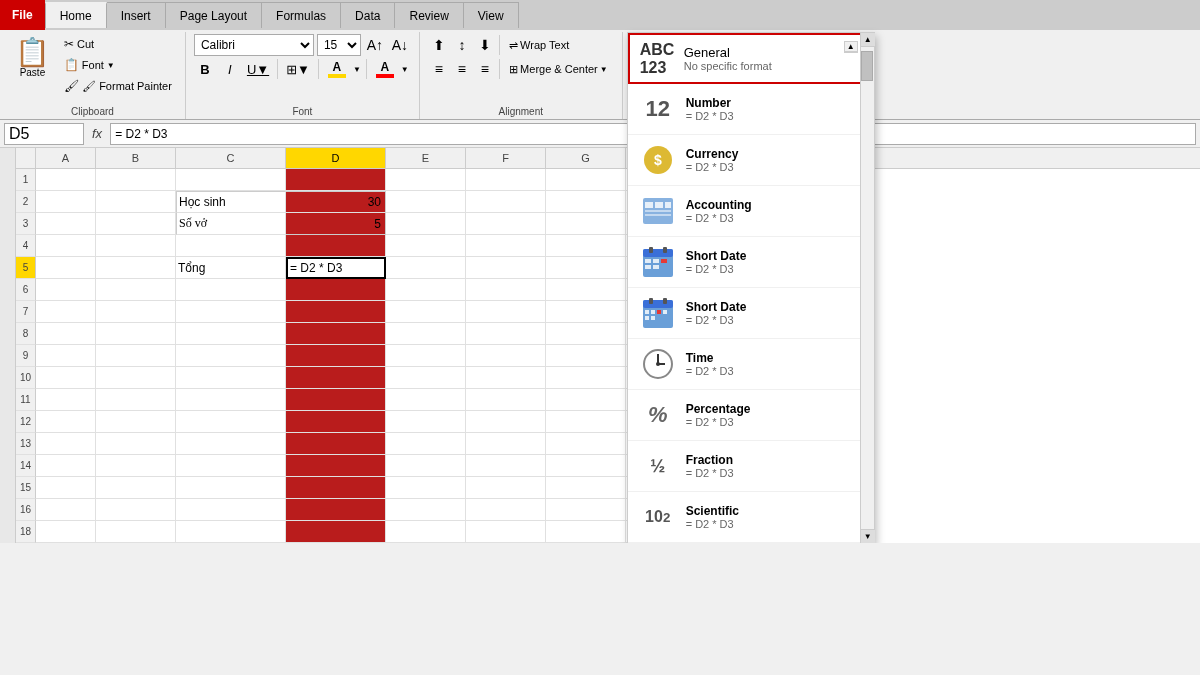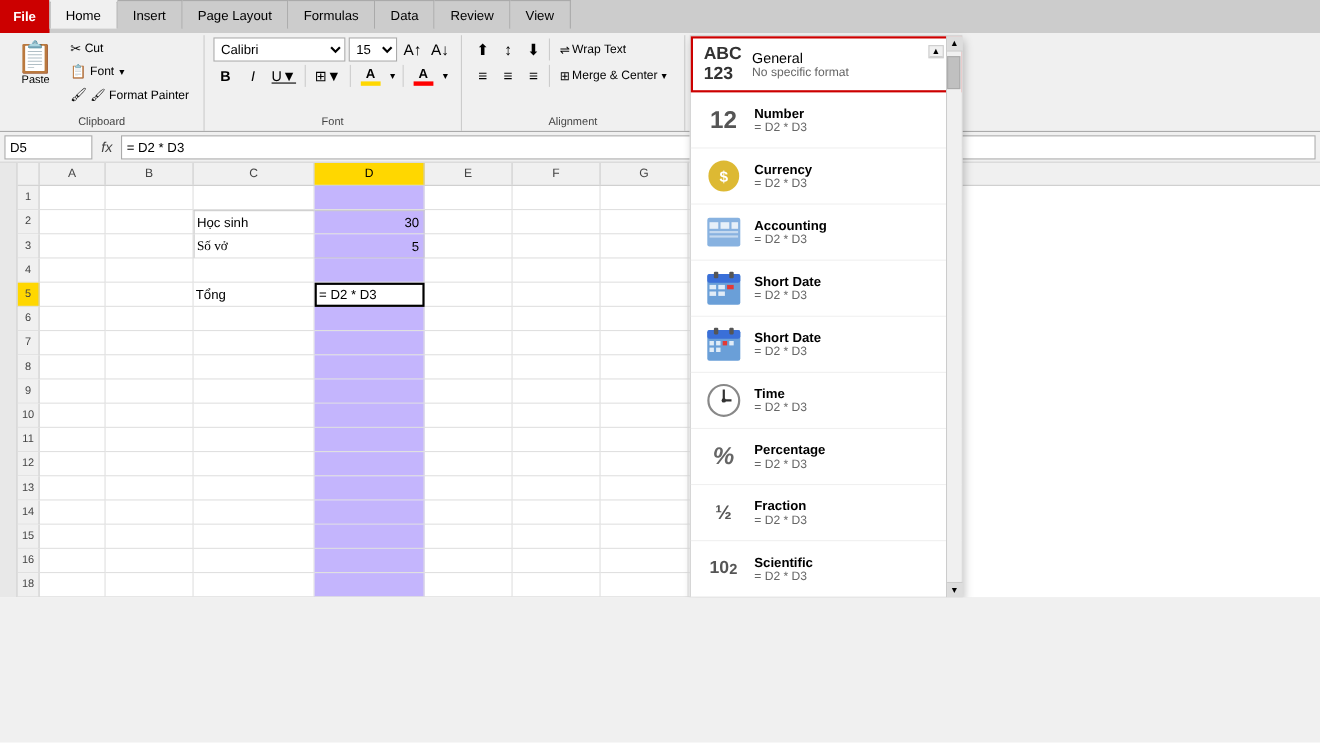--- a/index.html
+++ b/index.html
@@ -2,21 +2,21 @@
 <html><head>
   <meta charset="utf-8">
   <style>
     * { box-sizing: border-box; margin: 0; padding: 0; }
     body { font-family: 'Segoe UI', Tahoma, sans-serif; font-size: 12px; background: #f0f0f0; overflow: hidden; }
 
     
     .ribbon { background: #d9d9d9; width: 1200px; }
 
     
-    .tab-bar { display: flex; align-items: flex-start; background: #ccc; height: 30px; }
+    .tab-bar { display: flex; align-items: center; background: #ccc; height: 30px; }
     .tab { padding: 5px 14px; font-size: 12px; cursor: pointer; height: 26px; display: flex; align-items: center; background: #ccc; border-top: 1px solid #aaa; border-right: 1px solid #aaa; }
     .tab.file { background: #c00; color: white; border: none; padding: 5px 12px; font-weight: bold; height: 30px; }
     .tab.active { background: #f0f0f0; border-top: 2px solid #f0f0f0; border-left: 1px solid #aaa; border-right: 1px solid #aaa; border-bottom: none; }
 
     
     .ribbon-content { background: #f0f0f0; border-bottom: 1px solid #aaa; display: flex; align-items: stretch; padding: 2px 0 0 0; min-height: 90px; }
 
     
     .ribbon-group { display: flex; flex-direction: column; align-items: center; padding: 2px 8px 2px 8px; border-right: 1px solid #ccc; position: relative; }
     .ribbon-group-label { font-size: 10px; color: #444; position: absolute; bottom: 2px; left: 0; right: 0; text-align: center; }
@@ -55,29 +55,29 @@
     .merge-btn { height: 22px; padding: 0 5px; border: 1px solid transparent; background: transparent; cursor: pointer; font-size: 11px; display: flex; align-items: center; gap: 2px; }
     .dropdown-arrow { font-size: 8px; }
     .format-item { display: flex; align-items: center; padding: 7px 10px; cursor: pointer; border-bottom: 1px solid #f0f0f0; }
     .format-item-icon { width: 40px; height: 36px; display: flex; align-items: center; justify-content: center; margin-right: 8px; font-size: 20px; font-weight: bold; color: #555; flex-shrink: 0; }
     .format-item-text { display: flex; flex-direction: column; }
     .format-item-name { font-size: 12px; font-weight: bold; color: #000; }
     .format-item-desc { font-size: 11px; color: #666; }
 
     
     .formula-bar { display: flex; align-items: center; background: #f0f0f0; border-bottom: 1px solid #ccc; height: 28px; padding: 0 4px; gap: 4px; }
-    .name-box { width: 80px; height: 22px; border: 1px solid #aaa; background: white; padding: 0 4px; font-size: 12px; display: flex; align-items: center; }
+    .name-box { width: 80px; height: 22px; border: 1px solid #aaa; background: white; padding: 0 4px; font-size: 16px; display: flex; align-items: center; }
     .fx-label { font-size: 13px; color: #444; font-style: italic; padding: 0 4px; }
     .formula-input { flex: 1; height: 22px; border: 1px solid #aaa; background: white; padding: 0 4px; font-size: 12px; display: flex; align-items: center; }
     .col-header { border-right: 1px solid #ccc; text-align: center; font-size: 11px; color: #444; height: 20px; display: flex; align-items: center; justify-content: center; }
     .col-header.active { background: #ffd700; color: #000; }
     .row-num { width: 20px; background: #f0f0f0; border-right: 1px solid #ccc; border-bottom: 1px solid #e0e0e0; text-align: center; font-size: 10px; color: #444; display: flex; align-items: center; justify-content: center; flex-shrink: 0; }
     .row-num.active { background: #ffd700; }
     .cell { border-right: 1px solid #e0e0e0; border-bottom: 1px solid #e0e0e0; font-size: 12px; display: flex; align-items: center; overflow: hidden; padding: 0 2px; cursor: cell; }
-    .cell.active-col { background: #c4b5fd; }
+    .cell.active-col { background: #b91c1c; }
 
     
     .left-panel { width: 16px; background: #e8e8e8; border-right: 1px solid #ccc; display: flex; flex-direction: column; align-items: center; }
 
     
     .col-a { width: 60px; }
     .col-b { width: 80px; }
     .col-c { width: 110px; }
     .col-d { width: 100px; }
     .col-e { width: 80px; }

